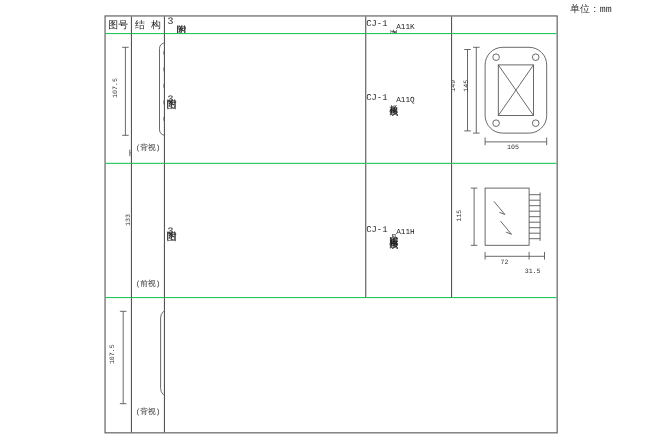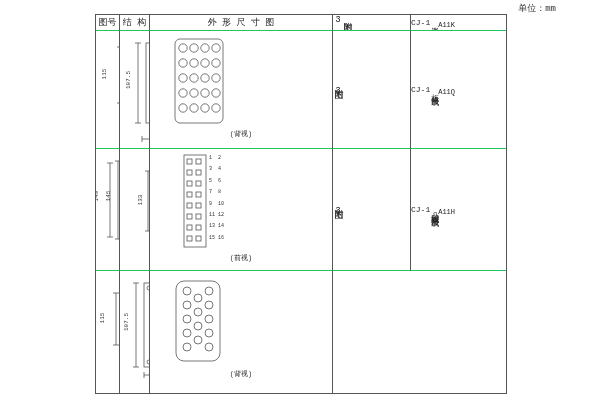--- a/index.html
+++ b/index.html
@@ -32,21 +32,20 @@
 </head>
 <body>
 
 <div class="page">
   <div class="unit">单位：mm</div>
 
   <div class="tbl">
 
     <div class="c hd">图号</div>
     <div class="c hd">结 构</div>
-    <div class="c hd">外 形 尺 寸 图</div>
 
     <div class="c vcell">
       <span class="vtext figtext">附图3</span>
     </div>
 
     <div class="c vcell">
       <span class="model">CJ-1</span>
       <span class="vtext mounttype">嵌入式后接线</span>
       <span class="code">A11K</span>
     </div>

